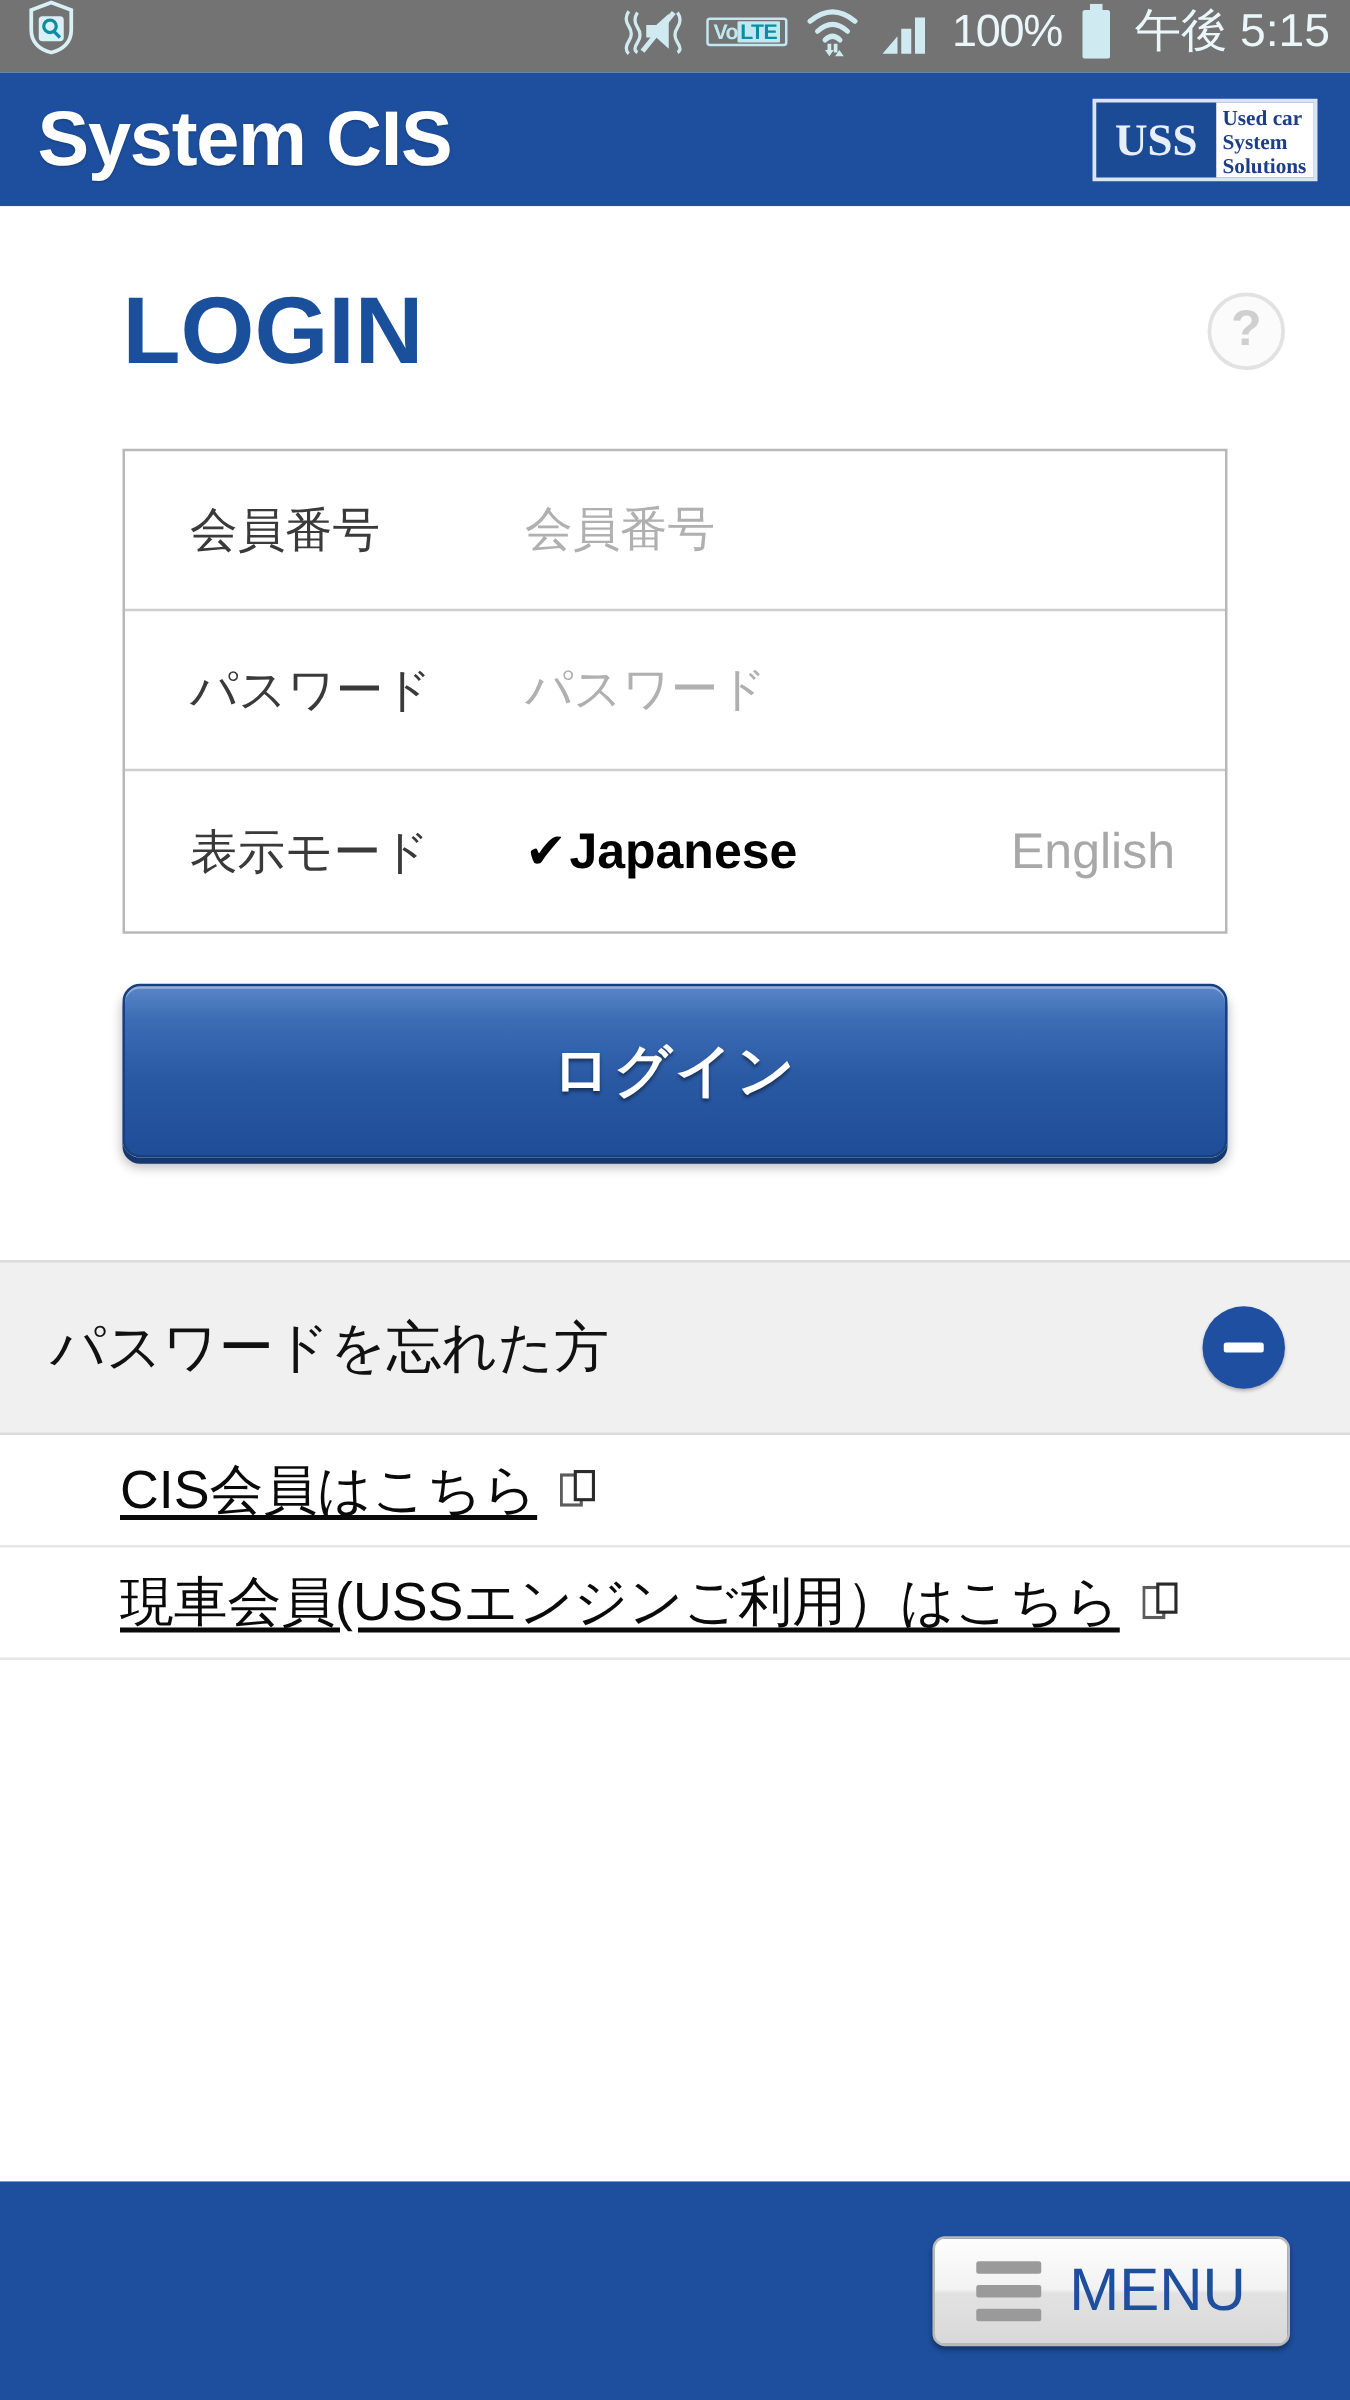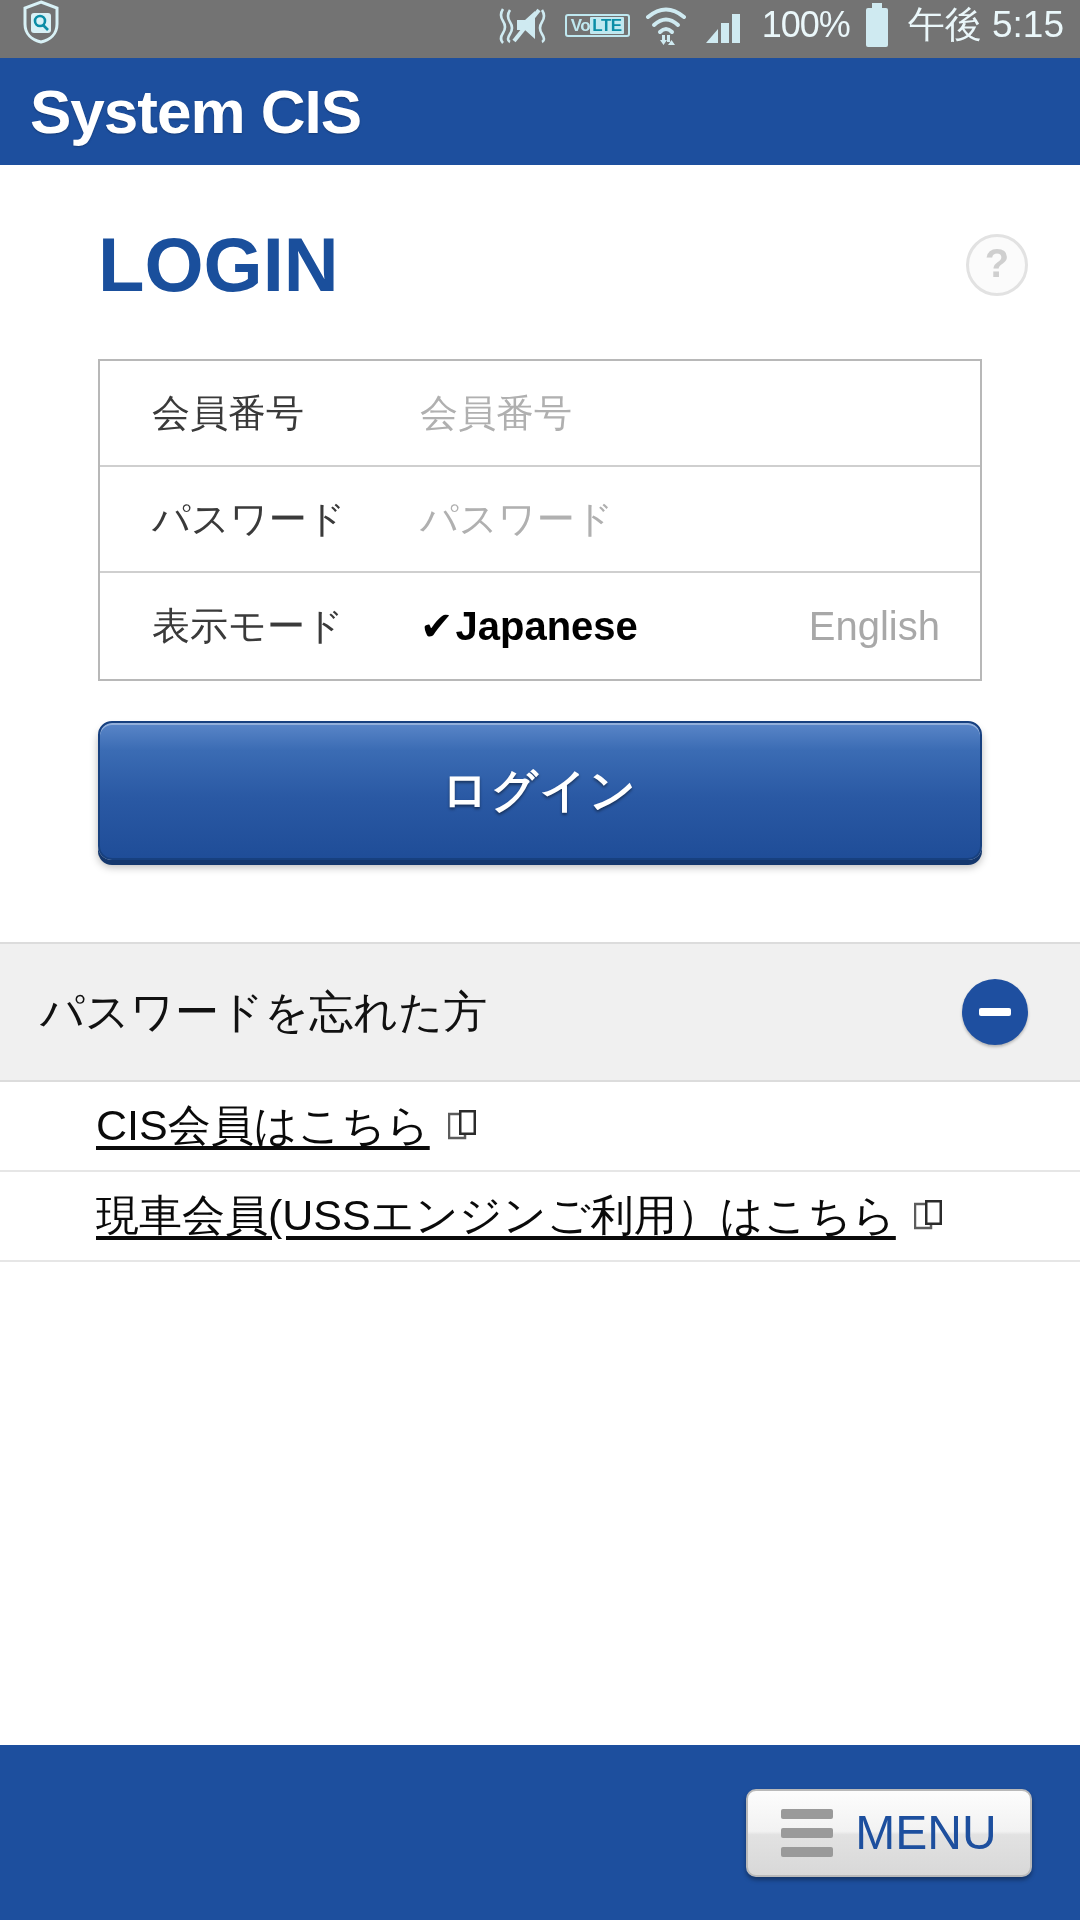--- a/index.html
+++ b/index.html
@@ -69,21 +69,21 @@
     margin-left: auto; width: 62px; height: 62px; border-radius: 50%;
     border: 3px solid #e2e2e2; background: #fbfbfb; color: #cfcfcf;
     font-size: 40px; font-weight: bold; display: flex; align-items: center;
     justify-content: center; line-height: 1; padding-bottom: 4px;
   }
 
   .form-box {
     margin: 56px 98px 0 98px; border: 2px solid #b8b8b8; background: #fff;
   }
   .form-row {
-    height: 106px; display: flex; align-items: center; padding: 0 0 0 52px;
+    height: 128px; display: flex; align-items: center; padding: 0 0 0 52px;
     border-bottom: 2px solid #cfcfcf;
   }
   .form-row:last-child { border-bottom: none; }
   .row-label { width: 268px; font-size: 38px; color: #3a3a3a; white-space: nowrap; }
   .row-input {
     flex: 1; font-size: 38px; color: #b0b0b0; background: transparent;
     border: none; outline: none; font-family: inherit; padding: 0;
   }
   .row-input::placeholder { color: #b0b0b0; opacity: 1; }
 
@@ -193,20 +193,28 @@
         <rect x="8" y="0" width="10" height="5" fill="#cfeaf1"></rect>
         <rect x="2" y="5" width="22" height="39" rx="2" fill="#cfeaf1"></rect>
       </svg>
 
       <span class="sb-clock">午後 5:15</span>
     </div>
   </div>
 
   <div class="appbar">
     <div class="brand">System CIS</div>
+    <div class="uss-logo">
+      <div class="uss-left">USS</div>
+      <div class="uss-right">
+        <div>Used car</div>
+        <div>System</div>
+        <div>Solutions</div>
+      </div>
+    </div>
   </div>
 
   <div class="content">
 
     <div class="title-row">
       <div class="login-title">LOGIN</div>
       <div class="help-btn">?</div>
     </div>
 
     <div class="form-box">

